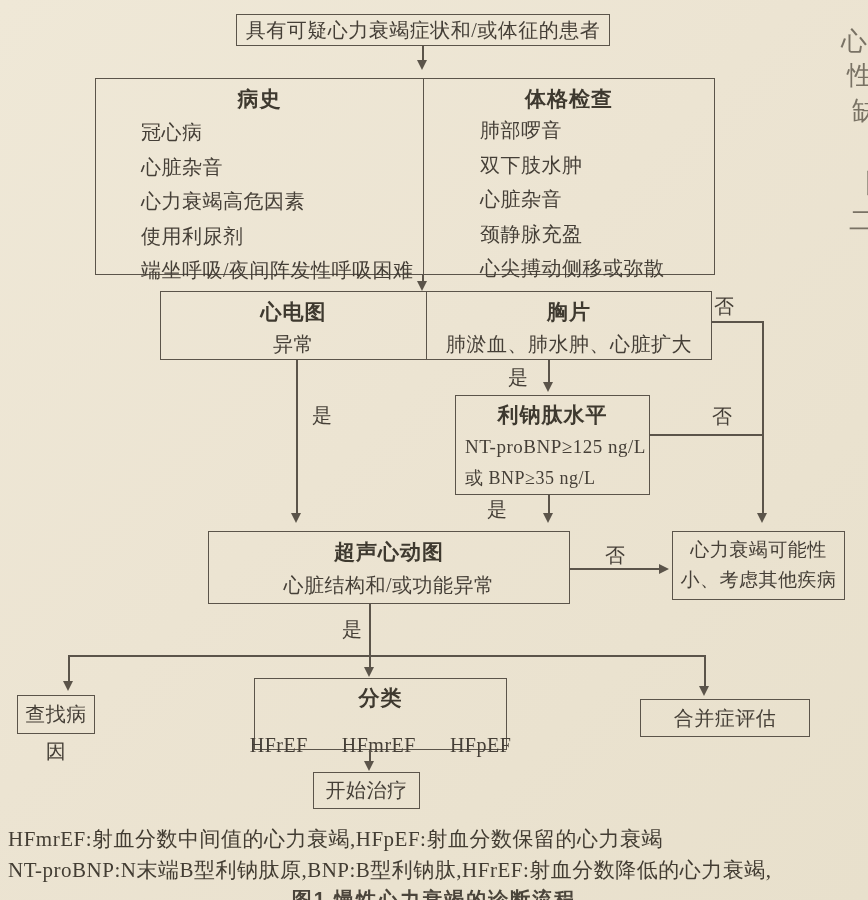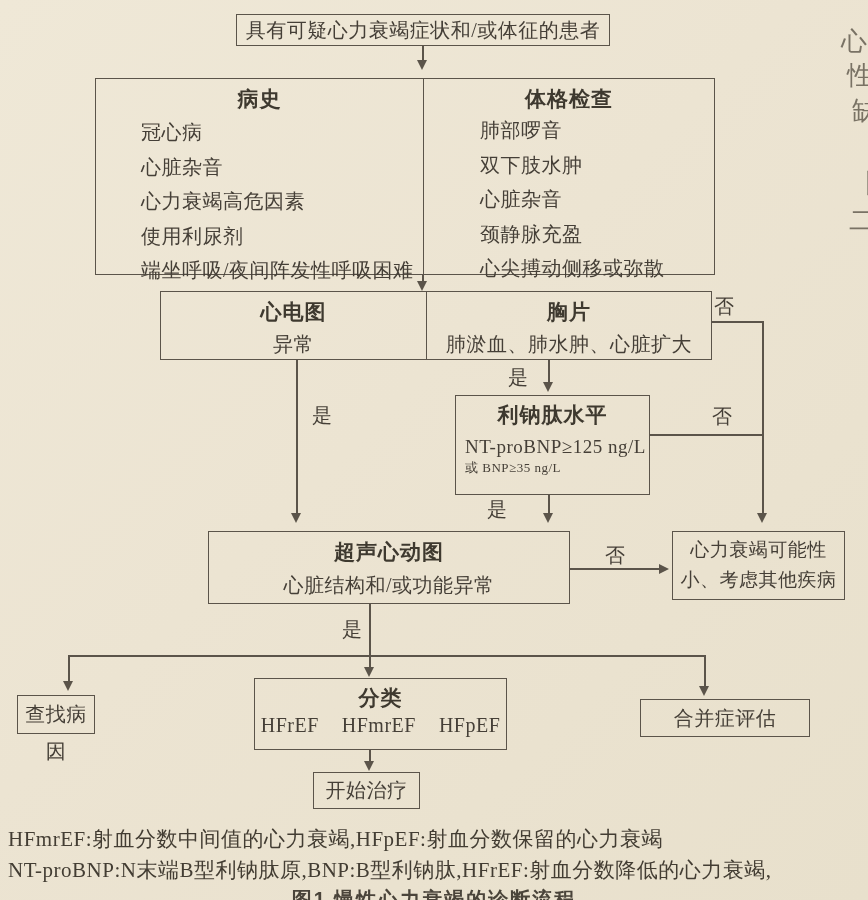--- a/index.html
+++ b/index.html
@@ -129,21 +129,21 @@
   <div class="arr-down" style="left:291px;top:513px;"></div>
   <span class="lbl" style="left:312px;top:402px;">是</span>
 
   <div class="vline" style="left:548px;top:360px;height:23px;"></div>
   <div class="arr-down" style="left:543px;top:382px;"></div>
   <span class="lbl" style="left:508px;top:364px;">是</span>
 
   <div class="fbox" style="left:455px;top:395px;width:195px;height:100px;">
     <div class="hdr" style="padding-top:5px;">利钠肽水平</div>
     <div class="body-txt" style="padding-left:9px;margin-top:7px;font-size:19px;white-space:nowrap;">NT-proBNP≥125 ng/L</div>
-    <div class="body-txt" style="padding-left:9px;margin-top:1px;font-size:13px;white-space:nowrap;">或 BNP≥35 ng/L</div>
+    <div class="body-txt" style="padding-left:9px;margin-top:8px;font-size:18px;white-space:nowrap;">或 BNP≥35 ng/L</div>
   </div>
 
   <span class="lbl" style="left:712px;top:403px;">否</span>
   <div class="hline" style="left:650px;top:434px;width:113px;"></div>
 
   <span class="lbl" style="left:487px;top:496px;">是</span>
   <div class="vline" style="left:548px;top:495px;height:20px;"></div>
   <div class="arr-down" style="left:543px;top:513px;"></div>
 
   <div class="fbox center" style="left:208px;top:531px;width:362px;height:73px;">
@@ -167,21 +167,21 @@
   <div class="vline" style="left:68px;top:655px;height:27px;"></div>
   <div class="arr-down" style="left:63px;top:681px;"></div>
   <div class="fbox body-txt center" style="left:17px;top:695px;width:78px;height:39px;line-height:37px;">
     <span>查找病因</span>
   </div>
 
   <div class="vline" style="left:369px;top:655px;height:13px;"></div>
   <div class="arr-down" style="left:364px;top:667px;"></div>
   <div class="fbox center" style="left:254px;top:678px;width:253px;height:72px;">
     <div class="hdr" style="padding-top:5px;">分类</div>
-    <div class="body-txt" style="margin-top:2px;display:flex;justify-content:center;gap:23px;">
+    <div class="body-txt" style="margin-top:22px;display:flex;justify-content:center;gap:34px;">
       <span>HFrEF</span>
       <span>HFmrEF</span>
       <span>HFpEF</span>
     </div>
   </div>
 
   <div class="vline" style="left:704px;top:655px;height:32px;"></div>
   <div class="arr-down" style="left:699px;top:686px;"></div>
   <div class="fbox body-txt center" style="left:640px;top:699px;width:170px;height:38px;line-height:36px;">
     <span>合并症评估</span>

